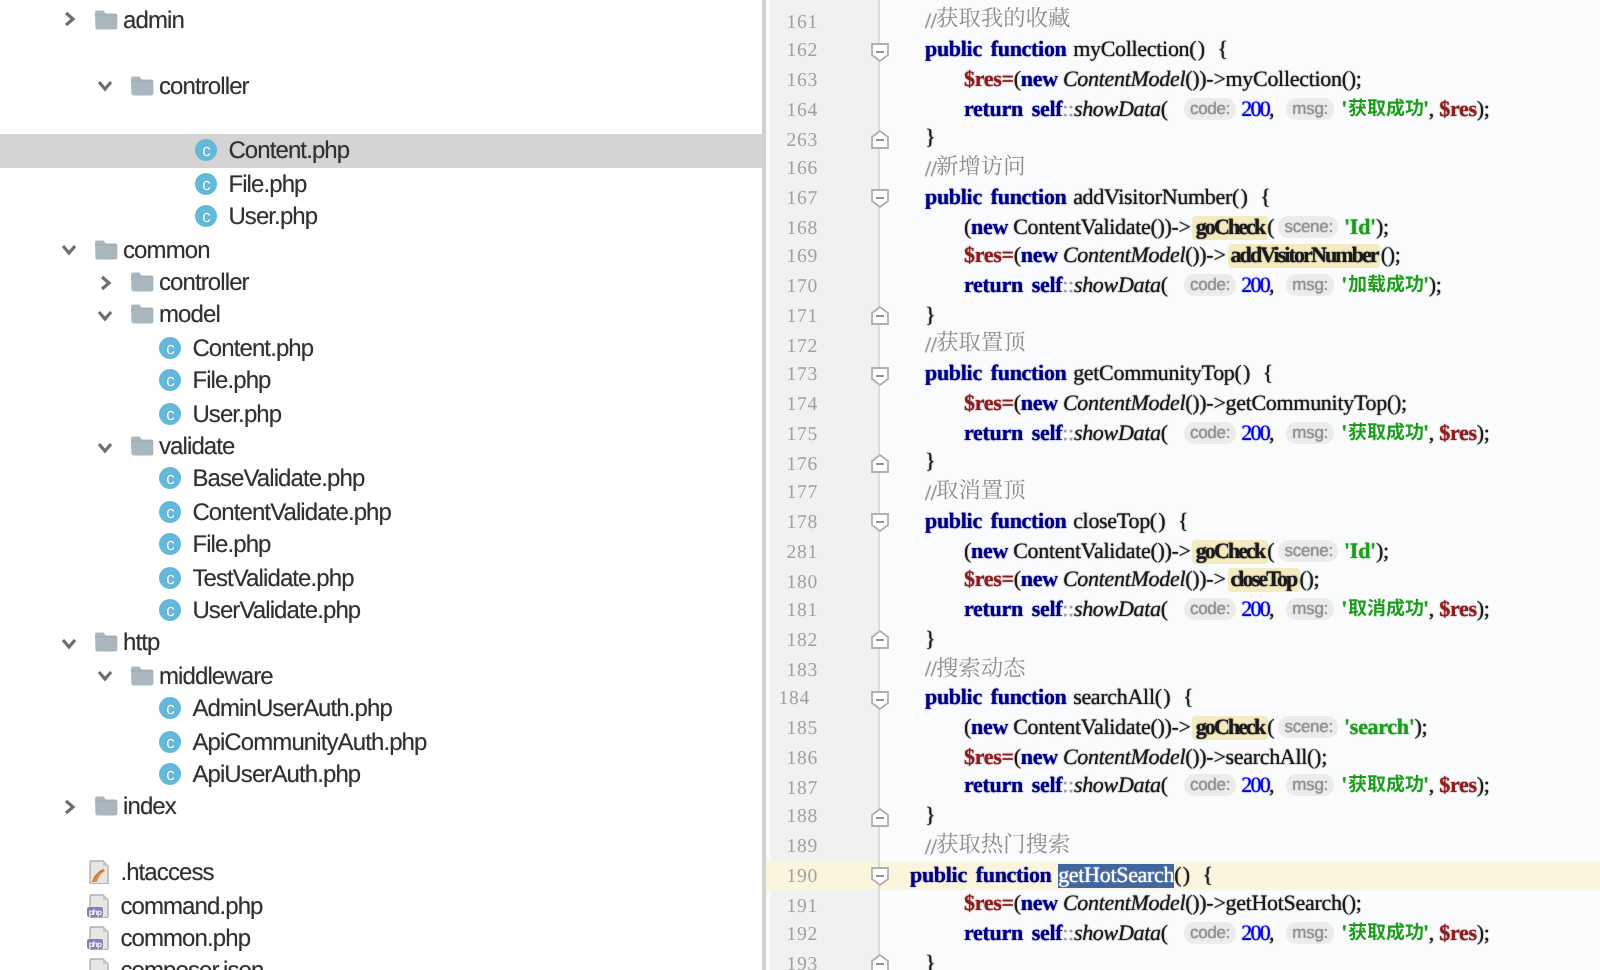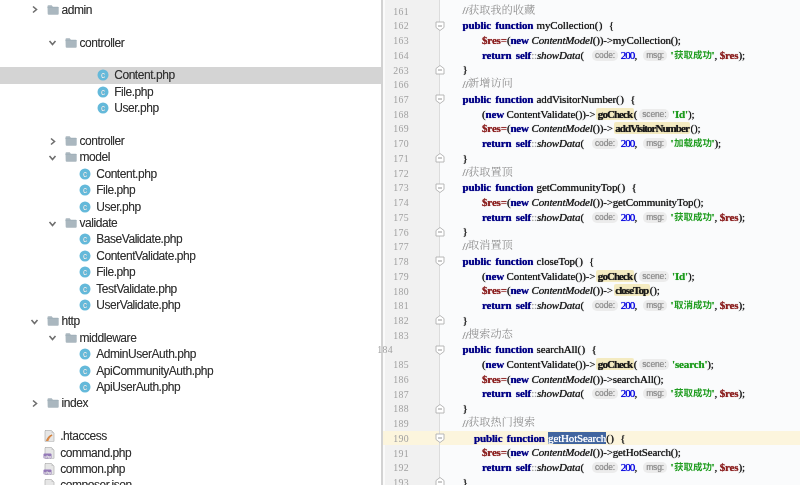--- a/index.html
+++ b/index.html
@@ -69,20 +69,30 @@
       </svg>
       <span class="tlabel" style="left:114.2px">File.php</span>
     </div>
 <div class="trow" style="top:99.7px">
       <svg class="ticon" style="left:96.6px;top:2.5px" viewBox="0 0 12 12">
         <circle cx="6" cy="6" r="5.5" fill="#64b9da"></circle>
         <text x="6" y="8.8" text-anchor="middle" font-family="Liberation Sans" font-size="8.5" fill="#fff">c</text>
       </svg>
       <span class="tlabel" style="left:114.2px">User.php</span>
     </div>
+<div class="trow" style="top:116.1px">
+      <svg class="chev" style="left:29.5px;top:4.0px" viewBox="0 0 9 9">
+        <path d="M1.5 3 L4.5 6.5 L7.5 3" fill="none" stroke="#6e6e6e" stroke-width="1.6"></path>
+      </svg>
+      <svg class="ticon" style="left:47.0px;top:2.5px" viewBox="0 0 12 12">
+        <path d="M0.5 2.3 a1 1 0 0 1 1-1 h3.2 l1.2 1.4 h4.8 a1 1 0 0 1 1 1 v6 a1 1 0 0 1 -1 1 h-9 a1 1 0 0 1 -1-1 z" fill="#aab7bf"></path>
+        <path d="M0.5 3.9 h11 v-0.7 h-11z" fill="#9fafb8"></path>
+      </svg>
+      <span class="tlabel" style="left:61.5px">common</span>
+    </div>
 <div class="trow" style="top:132.5px">
       <svg class="chev" style="left:47.5px;top:4.0px" viewBox="0 0 9 9">
         <path d="M3 1.5 L6.5 4.5 L3 7.5" fill="none" stroke="#6e6e6e" stroke-width="1.6"></path>
       </svg>
       <svg class="ticon" style="left:65.0px;top:2.5px" viewBox="0 0 12 12">
         <path d="M0.5 2.3 a1 1 0 0 1 1-1 h3.2 l1.2 1.4 h4.8 a1 1 0 0 1 1 1 v6 a1 1 0 0 1 -1 1 h-9 a1 1 0 0 1 -1-1 z" fill="#aab7bf"></path>
         <path d="M0.5 3.9 h11 v-0.7 h-11z" fill="#9fafb8"></path>
       </svg>
       <span class="tlabel" style="left:79.5px">controller</span>
     </div>
@@ -382,21 +392,21 @@
           </g>
           <g transform="translate(22.40,9.86) scale(0.01120,-0.01120)">
             <path d="M216 580V609H801V567H811C823 567 840 572 851 578L811 530H516L525 554C546 556 559 564 562 578L454 595L445 530H59L68 500H441L430 426H299L224 459V-11H43L52 -40H936C950 -40 959 -35 962 -24C927 7 872 49 872 49L823 -11H796V388C820 391 834 396 841 406L753 471L717 426H475L505 500H921C935 500 945 505 948 516C919 543 874 576 862 586L865 588V745C884 749 901 756 907 764L827 825L791 786H223L153 818V559H162C188 559 216 574 216 580ZM288 -11V74H729V-11ZM288 104V180H729V104ZM288 210V285H729V210ZM288 314V396H729V314ZM582 756V639H428V756ZM643 756H801V639H643ZM367 756V639H216V756Z"></path>
           </g>
           <g transform="translate(33.60,9.86) scale(0.01120,-0.01120)">
             <path d="M733 503 634 513C634 225 647 50 326 -63L336 -80C701 24 694 201 700 478C722 480 731 491 733 503ZM696 139 686 129C757 79 857 -9 897 -74C981 -112 1007 52 696 139ZM874 819 828 762H430L438 732H615C609 685 600 627 592 587H508L439 620V124H450C477 124 503 140 503 147V558H820V144H830C851 144 882 159 883 166V550C900 553 915 560 920 567L846 625L811 587H622C645 626 671 682 692 732H933C946 732 956 737 959 748C927 779 874 819 874 819ZM267 33V710H404C417 710 426 715 429 726C397 757 345 799 345 799L298 740H38L46 710H202V36C202 19 197 14 178 14C157 14 54 21 54 21V6C101 0 126 -8 142 -20C154 -29 161 -47 163 -66C254 -57 267 -19 267 33Z"></path>
           </g>
         </svg></span></div>
 <div class="lnum" style="left:383px;top:256.0px">178</div>
 <div class="cl" style="left:462.5px;top:253.8px;height:14.7px;line-height:14.7px"><span class="kw">public function</span><span class="mn mnd">closeTop</span><span class="pp">() {</span></div>
-<div class="lnum" style="left:383px;top:270.7px">179</div>
+<div class="lnum" style="left:383px;top:270.7px">281</div>
 <div class="cl" style="left:482.0px;top:268.5px;height:14.7px;line-height:14.7px">(<span class="kw">new</span> ContentValidate())-&gt;<span class="hl">goCheck</span>( <span class="chip" style="margin-left:-0.5px">scene:</span> <span class="str">'Id'</span>);</div>
 <div class="lnum" style="left:383px;top:285.5px">180</div>
 <div class="cl" style="left:482.0px;top:283.3px;height:14.7px;line-height:14.7px"><span class="var">$res=</span>(<span class="kw">new</span> <span class="it">ContentModel</span>())-&gt;<span class="hl" style="margin-left:1px">closeTop</span>();</div>
 <div class="lnum" style="left:383px;top:300.2px">181</div>
 <div class="cl" style="left:482.0px;top:298.0px;height:14.7px;line-height:14.7px"><span class="kw">return self</span><span class="cln">::</span><span class="it">showData</span>( <span class="chip" style="margin-left:5.5px">code:</span> <span class="num">200</span>, <span class="chip" style="margin-left:3.5px">msg:</span> <span style="margin-left:1px"><span class="str">'<svg class="cjk " width="38.00" height="10.92" viewBox="0 0 38.00 10.92" style="fill:#1e9c1e">
             <g transform="translate(0.00,8.36) scale(0.00950,-0.00950)">
               <path d="M821 632C803 517 774 413 735 322C697 415 670 520 650 632ZM510 745V632H544C572 467 611 319 670 196C617 111 552 44 477 -1C502 -22 535 -62 552 -91C622 -44 682 14 734 84C779 18 833 -38 898 -83C917 -53 953 -10 979 10C907 54 849 116 802 192C875 331 924 508 946 729L871 749L851 745ZM34 149 58 34 327 80V-88H444V101L528 116L522 216L444 205V703H503V810H45V703H100V157ZM215 703H327V600H215ZM215 498H327V389H215ZM215 287H327V188L215 172Z"></path>
             </g>
             <g transform="translate(9.50,8.36) scale(0.00950,-0.00950)">
               <path d="M841 827C821 766 782 686 753 635L857 596C888 644 925 715 957 785ZM343 775C382 717 421 639 434 589L543 640C527 691 485 765 445 820ZM75 757C137 724 214 672 250 634L324 727C285 764 206 812 145 841ZM28 492C92 459 172 406 208 368L281 462C240 499 159 547 96 577ZM56 -8 162 -85C215 16 271 133 317 240L229 313C174 195 105 69 56 -8ZM492 284H797V209H492ZM492 385V459H797V385ZM587 850V570H375V-88H492V108H797V42C797 29 792 24 776 23C761 23 708 23 662 26C678 -5 694 -55 698 -87C774 -87 827 -86 865 -67C903 -49 914 -17 914 40V570H708V850Z"></path>
@@ -418,21 +428,21 @@
           <g transform="translate(11.20,9.86) scale(0.01120,-0.01120)">
             <path d="M376 111 294 158C243 91 137 6 41 -44L51 -58C162 -21 277 46 340 104C361 98 369 101 376 111ZM631 149 622 137C707 96 823 16 867 -51C953 -82 959 89 631 149ZM802 785 752 725H531V800C556 804 566 813 568 827L467 838V725H149L158 695H467V584H170C169 598 167 612 165 628L148 629C140 546 100 499 55 479C1 412 164 374 170 554H462C412 513 301 439 212 412C205 410 189 408 189 408L219 335C225 337 231 341 236 349C334 360 427 374 505 387C397 333 269 279 162 250C150 247 129 244 129 245L161 164C167 166 173 171 179 178C282 187 379 195 467 204V10C467 -1 463 -6 448 -6C431 -6 354 -2 354 -2V-16C391 -20 411 -27 423 -36C433 -45 437 -61 438 -78C519 -70 532 -39 532 10V210C627 220 710 229 779 238C805 211 827 182 838 156C914 116 937 279 661 348L652 337C685 318 724 290 757 259C547 249 351 241 227 238C405 290 601 367 709 423C731 413 747 419 754 426L680 485C653 467 617 446 576 423C465 415 359 408 282 404C363 432 446 469 497 499C519 492 534 499 540 507L470 554H836C824 515 807 468 791 434L803 426C844 456 893 503 920 541C940 542 951 545 959 551L878 629L833 584H531V695H867C882 695 891 700 894 711C858 743 802 785 802 785Z"></path>
           </g>
           <g transform="translate(22.40,9.86) scale(0.01120,-0.01120)">
             <path d="M429 556 383 498H36L44 468H488C502 468 511 473 514 484C481 515 429 556 429 556ZM377 777 331 719H84L92 689H436C450 689 460 694 462 705C429 736 377 777 377 777ZM334 345 320 339C347 293 374 230 389 169C279 153 175 139 106 132C171 211 244 329 284 413C305 411 317 421 320 431L217 467C195 379 129 217 76 148C69 142 48 138 48 138L88 39C97 43 105 50 112 62C222 90 322 122 394 145C398 123 401 101 400 80C465 12 534 183 334 345ZM727 826 625 837C625 756 626 678 624 604H448L457 575H623C616 310 573 93 350 -69L364 -85C631 75 678 302 688 575H857C850 245 835 55 802 21C792 11 784 9 765 9C745 9 686 14 648 18L647 -1C682 -6 717 -16 730 -26C743 -37 746 -55 746 -75C787 -75 825 -62 851 -30C896 21 913 208 920 567C942 569 954 574 962 583L885 646L847 604H688L691 798C716 802 724 811 727 826Z"></path>
           </g>
           <g transform="translate(33.60,9.86) scale(0.01120,-0.01120)">
             <path d="M396 258 300 268V15C300 -37 319 -51 410 -51H547C738 -51 773 -41 773 -9C773 4 766 11 742 18L740 133H727C715 81 704 38 695 22C690 13 686 11 671 10C655 8 609 7 550 7H417C370 7 365 12 365 27V234C384 236 394 245 396 258ZM207 247H189C185 163 135 90 88 63C68 49 56 29 66 11C79 -10 113 -4 139 15C180 45 230 124 207 247ZM770 245 758 236C814 184 878 93 889 22C963 -34 1017 136 770 245ZM451 299 440 290C485 247 540 172 549 113C614 63 665 208 451 299ZM870 728 823 670H499C512 710 522 752 529 795C549 795 563 802 567 818L460 838C453 780 442 724 425 670H61L70 640H415C359 490 249 363 35 283L43 270C209 317 319 389 393 476C441 439 498 380 517 333C585 297 620 430 406 492C441 537 468 587 488 640H550C613 470 742 348 903 277C913 309 933 328 962 331L963 342C800 392 646 496 573 640H930C944 640 953 645 956 656C923 687 870 728 870 728Z"></path>
           </g>
         </svg></span></div>
-<div class="lnum" style="left:367px;top:344.4px">184</div>
+<div class="lnum" style="left:379px;top:344.4px">184</div>
 <div class="cl" style="left:462.5px;top:342.2px;height:14.7px;line-height:14.7px"><span class="kw">public function</span><span class="mn mnd">searchAll</span><span class="pp">() {</span></div>
 <div class="lnum" style="left:383px;top:359.1px">185</div>
 <div class="cl" style="left:482.0px;top:356.9px;height:14.7px;line-height:14.7px">(<span class="kw">new</span> ContentValidate())-&gt;<span class="hl">goCheck</span>( <span class="chip" style="margin-left:-0.5px">scene:</span> <span class="str">'search'</span>);</div>
 <div class="lnum" style="left:383px;top:373.8px">186</div>
 <div class="cl" style="left:482.0px;top:371.6px;height:14.7px;line-height:14.7px"><span class="var">$res=</span>(<span class="kw">new</span> <span class="it">ContentModel</span>())-&gt;searchAll();</div>
 <div class="lnum" style="left:383px;top:388.6px">187</div>
 <div class="cl" style="left:482.0px;top:386.4px;height:14.7px;line-height:14.7px"><span class="kw">return self</span><span class="cln">::</span><span class="it">showData</span>( <span class="chip" style="margin-left:5.5px">code:</span> <span class="num">200</span>, <span class="chip" style="margin-left:3.5px">msg:</span> <span style="margin-left:1px"><span class="str">'<svg class="cjk " width="38.00" height="10.92" viewBox="0 0 38.00 10.92" style="fill:#1e9c1e">
             <g transform="translate(0.00,8.36) scale(0.00950,-0.00950)">
               <path d="M596 597V443V438H390V327H587C568 215 512 89 355 -14C384 -34 423 -67 443 -92C563 -14 629 82 666 178C714 61 784 -31 888 -86C904 -55 938 -10 964 12C837 67 760 183 718 327H943V438H843L915 489C893 526 843 574 799 607L718 551C756 518 800 473 823 438H708V442V597ZM614 850V780H390V850H271V780H56V673H271V606H390V673H614V616H734V673H946V780H734V850ZM302 603C287 586 268 568 248 550C223 573 193 596 157 617L79 555C114 534 142 512 166 488C123 459 76 434 29 415C52 395 84 359 100 335C142 354 185 378 227 405C236 387 243 369 249 350C202 284 108 213 29 180C53 159 82 120 98 93C153 125 215 174 266 225V217C266 124 258 62 238 36C230 26 222 21 207 20C186 17 149 17 100 20C120 -9 132 -49 133 -83C181 -85 220 -84 258 -76C282 -71 303 -60 317 -43C363 6 377 99 377 209C377 300 367 388 316 470C346 495 375 522 399 550Z"></path>
             </g>
@@ -463,21 +473,21 @@
             <path d="M195 844 184 836C229 791 287 714 306 656C380 608 428 760 195 844ZM216 697 114 708V-78H127C152 -78 179 -64 179 -54V669C205 672 213 682 216 697ZM805 751H409L418 721H815V29C815 13 810 5 788 5C766 5 645 15 645 15V-1C697 -8 725 -16 743 -28C758 -39 765 -56 768 -77C868 -67 880 -31 880 21V709C900 713 917 721 924 729L839 793Z"></path>
           </g>
           <g transform="translate(44.80,9.86) scale(0.01120,-0.01120)">
             <path d="M538 621 506 580H453V710C495 726 543 746 572 761C589 755 599 756 604 764L540 822C516 797 477 761 443 733L392 759V331H402C433 331 453 347 453 352V388H619V289H366L375 260H451C489 178 544 112 612 59C526 6 420 -33 299 -61L306 -77C443 -56 558 -21 652 30C726 -18 812 -53 909 -78C918 -48 938 -29 963 -26L965 -15C872 1 785 27 708 63C784 114 845 177 890 252C914 252 925 255 933 263L863 329L818 289H680V388H846V352H856C876 352 906 367 907 373V704C927 708 944 716 950 724L872 784L836 745H710L719 716H846V580H718L727 550H846V418H680V799C705 803 713 813 716 827L619 838V418H453V550H573C586 550 594 555 596 566C575 590 538 621 538 621ZM658 89C581 133 518 190 476 260H813C776 194 724 137 658 89ZM312 667 271 613H245V801C269 804 279 813 282 828L182 839V613H45L53 583H182V363C121 336 70 315 42 305L82 225C91 229 98 241 100 251L182 304V27C182 13 177 8 161 8C143 8 58 14 58 14V-2C96 -7 117 -15 130 -27C142 -38 147 -56 150 -77C235 -69 245 -34 245 19V347L364 429L358 442L245 391V583H362C375 583 385 588 387 599C359 629 312 667 312 667Z"></path>
           </g>
           <g transform="translate(56.00,9.86) scale(0.01120,-0.01120)">
             <path d="M376 111 294 158C243 91 137 6 41 -44L51 -58C162 -21 277 46 340 104C361 98 369 101 376 111ZM631 149 622 137C707 96 823 16 867 -51C953 -82 959 89 631 149ZM802 785 752 725H531V800C556 804 566 813 568 827L467 838V725H149L158 695H467V584H170C169 598 167 612 165 628L148 629C140 546 100 499 55 479C1 412 164 374 170 554H462C412 513 301 439 212 412C205 410 189 408 189 408L219 335C225 337 231 341 236 349C334 360 427 374 505 387C397 333 269 279 162 250C150 247 129 244 129 245L161 164C167 166 173 171 179 178C282 187 379 195 467 204V10C467 -1 463 -6 448 -6C431 -6 354 -2 354 -2V-16C391 -20 411 -27 423 -36C433 -45 437 -61 438 -78C519 -70 532 -39 532 10V210C627 220 710 229 779 238C805 211 827 182 838 156C914 116 937 279 661 348L652 337C685 318 724 290 757 259C547 249 351 241 227 238C405 290 601 367 709 423C731 413 747 419 754 426L680 485C653 467 617 446 576 423C465 415 359 408 282 404C363 432 446 469 497 499C519 492 534 499 540 507L470 554H836C824 515 807 468 791 434L803 426C844 456 893 503 920 541C940 542 951 545 959 551L878 629L833 584H531V695H867C882 695 891 700 894 711C858 743 802 785 802 785Z"></path>
           </g>
         </svg></span></div>
 <div class="lnum" style="left:383px;top:432.8px">190</div>
-<div class="cl" style="left:474px;top:430.6px;height:31px;line-height:14.7px"><span class="kw">public function</span><span class="selid mnd">getHotSearch</span><span class="pp">() {</span></div>
+<div class="cl" style="left:455px;top:430.6px;height:31px;line-height:14.7px"><span class="kw">public function</span><span class="selid mnd">getHotSearch</span><span class="pp">() {</span></div>
 <div class="lnum" style="left:383px;top:447.5px">191</div>
 <div class="cl" style="left:482.0px;top:445.3px;height:14.7px;line-height:14.7px"><span class="var">$res=</span>(<span class="kw">new</span> <span class="it">ContentModel</span>())-&gt;getHotSearch();</div>
 <div class="lnum" style="left:383px;top:462.2px">192</div>
 <div class="cl" style="left:482.0px;top:460.0px;height:14.7px;line-height:14.7px"><span class="kw">return self</span><span class="cln">::</span><span class="it">showData</span>( <span class="chip" style="margin-left:5.5px">code:</span> <span class="num">200</span>, <span class="chip" style="margin-left:3.5px">msg:</span> <span style="margin-left:1px"><span class="str">'<svg class="cjk " width="38.00" height="10.92" viewBox="0 0 38.00 10.92" style="fill:#1e9c1e">
             <g transform="translate(0.00,8.36) scale(0.00950,-0.00950)">
               <path d="M596 597V443V438H390V327H587C568 215 512 89 355 -14C384 -34 423 -67 443 -92C563 -14 629 82 666 178C714 61 784 -31 888 -86C904 -55 938 -10 964 12C837 67 760 183 718 327H943V438H843L915 489C893 526 843 574 799 607L718 551C756 518 800 473 823 438H708V442V597ZM614 850V780H390V850H271V780H56V673H271V606H390V673H614V616H734V673H946V780H734V850ZM302 603C287 586 268 568 248 550C223 573 193 596 157 617L79 555C114 534 142 512 166 488C123 459 76 434 29 415C52 395 84 359 100 335C142 354 185 378 227 405C236 387 243 369 249 350C202 284 108 213 29 180C53 159 82 120 98 93C153 125 215 174 266 225V217C266 124 258 62 238 36C230 26 222 21 207 20C186 17 149 17 100 20C120 -9 132 -49 133 -83C181 -85 220 -84 258 -76C282 -71 303 -60 317 -43C363 6 377 99 377 209C377 300 367 388 316 470C346 495 375 522 399 550Z"></path>
             </g>
             <g transform="translate(9.50,8.36) scale(0.00950,-0.00950)">
               <path d="M821 632C803 517 774 413 735 322C697 415 670 520 650 632ZM510 745V632H544C572 467 611 319 670 196C617 111 552 44 477 -1C502 -22 535 -62 552 -91C622 -44 682 14 734 84C779 18 833 -38 898 -83C917 -53 953 -10 979 10C907 54 849 116 802 192C875 331 924 508 946 729L871 749L851 745ZM34 149 58 34 327 80V-88H444V101L528 116L522 216L444 205V703H503V810H45V703H100V157ZM215 703H327V600H215ZM215 498H327V389H215ZM215 287H327V188L215 172Z"></path>
             </g>

